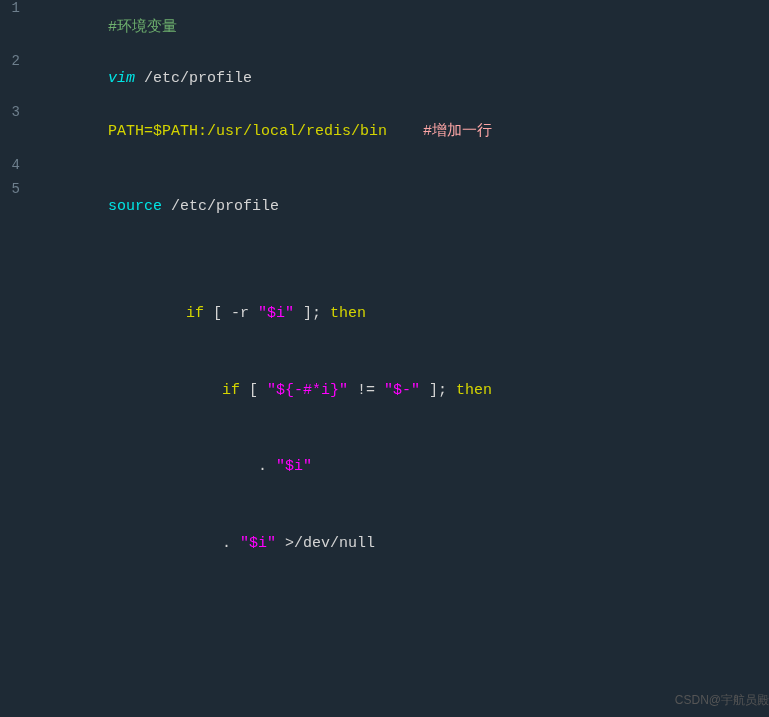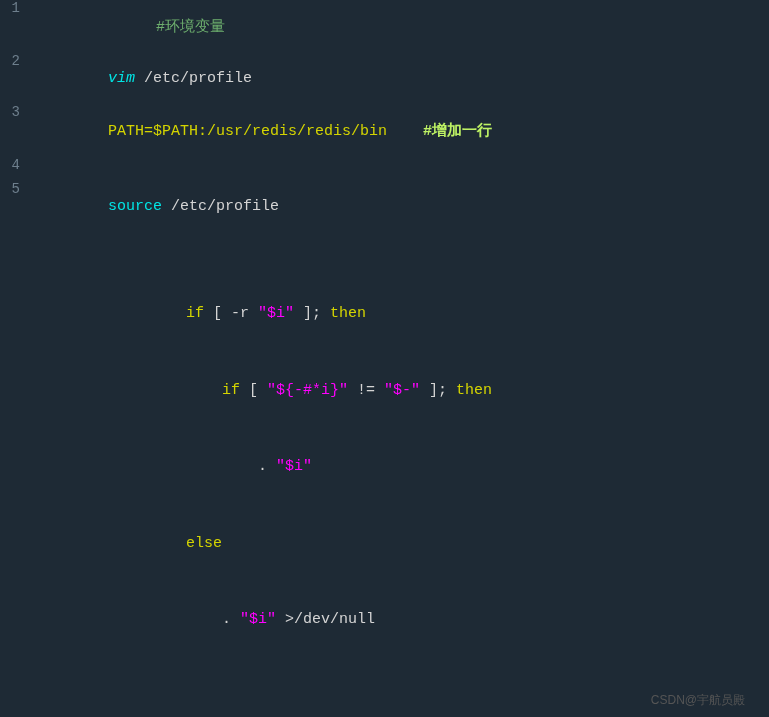--- a/index.html
+++ b/index.html
@@ -41,25 +41,25 @@
     }
 
     .line-content {
       flex: 1;
       padding-left: 4px;
       white-space: pre;
       font-size: 15px;
     }
 
     
-    .c-comment { color: #6eb06e; margin-left: 48px; }
+    .c-comment { color: #6eb06e; }
     .c-keyword { color: #00e5e5; font-style: italic; }
     .c-path { color: #d4d4d4; text-align: right; }
     .c-var-yellow { color: #d4d400; }
-    .c-comment-gray { color: #bef264; font-weight: bold; }
+    .c-comment-gray { color: #fca5a5; }
     .c-source { color: #00e5e5; margin-top: 28px; }
 
     
     .middle-section {
       padding: 18px 0 10px 150px;
       background: #1e2a35;
     }
 
     .middle-section .code-block {
       color: #d4d4d4;
@@ -68,21 +68,21 @@
       white-space: pre;
     }
 
     .cy { color: #d4d400; }       
     .cm { color: #ff00ff; }
 
     
     .watermark {
       position: fixed;
       bottom: 8px;
-      right: 24px;
+      right: 0;
       font-size: 12px;
       color: #555;
       font-family: sans-serif;
       margin-left: 45px;
     }
   </style>
 </head>
 <body>
 
 <div class="top-code-block">
@@ -98,21 +98,21 @@
     <div class="code-line">
       <span class="line-num">2</span>
       <span class="line-content">
         <span class="c-keyword">vim</span><span class="c-path"> /etc/profile</span>
       </span>
     </div>
 
     <div class="code-line">
       <span class="line-num">3</span>
       <span class="line-content">
-        <span class="c-var-yellow">PATH=$PATH:/usr/redis/redis/bin</span><span class="c-comment-gray">    #增加一行</span>
+        <span class="c-var-yellow">PATH=$PATH:/usr/local/redis/bin</span><span class="c-comment-gray">    #增加一行</span>
       </span>
     </div>
 
     <div class="code-line">
       <span class="line-num">4</span>
       <span class="line-content"></span>
     </div>
 
     <div class="code-line">
       <span class="line-num">5</span>
@@ -121,21 +121,20 @@
       </span>
     </div>
   </div>
 </div>
 
 <div class="middle-section">
   <div class="code-block">
     <div>    <span class="cy">if</span> [ -r <span class="cm">"$i"</span> ]; <span class="cy">then</span></div>
     <div>        <span class="cy">if</span> [ <span class="cm">"${-#*i}"</span> != <span class="cm">"$-"</span> ]; <span class="cy">then</span></div>
     <div>            . <span class="cm">"$i"</span></div>
-    <div>    <span class="cy">else</span></div>
     <div>        . <span class="cm">"$i"</span> &gt;/dev/null</div>
     
     
     
     
     
     
     
   </div>
 </div>

